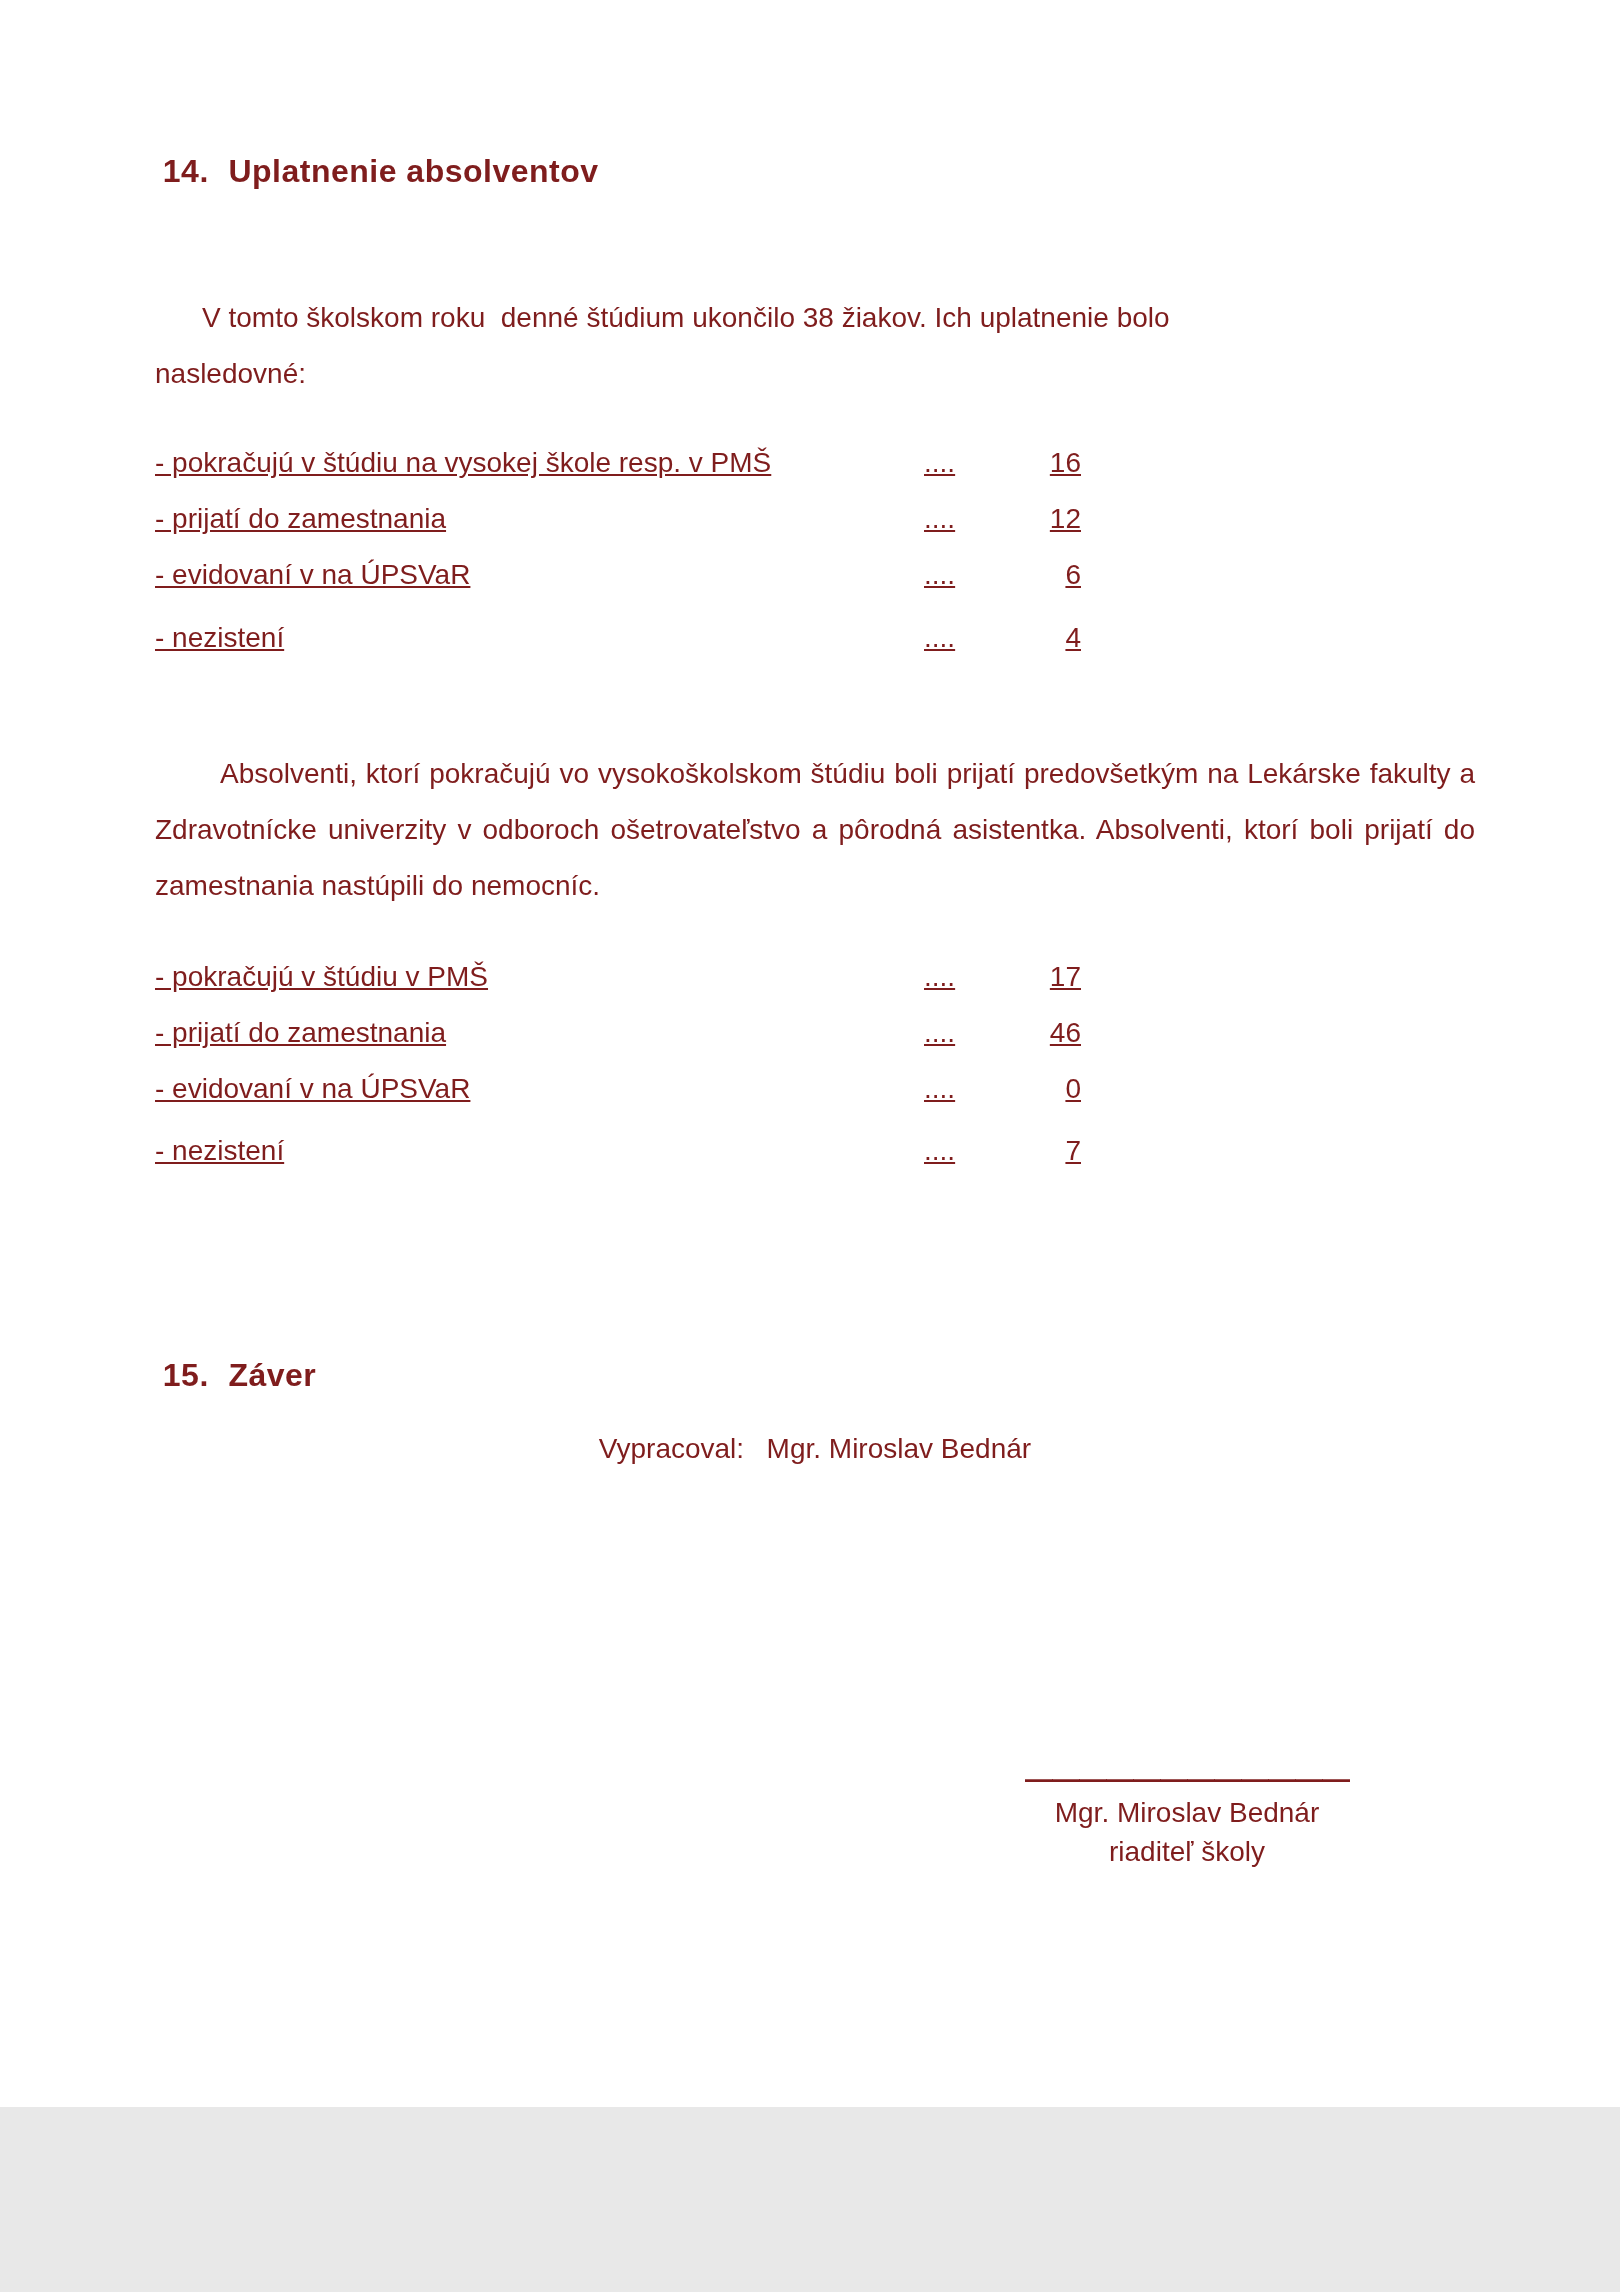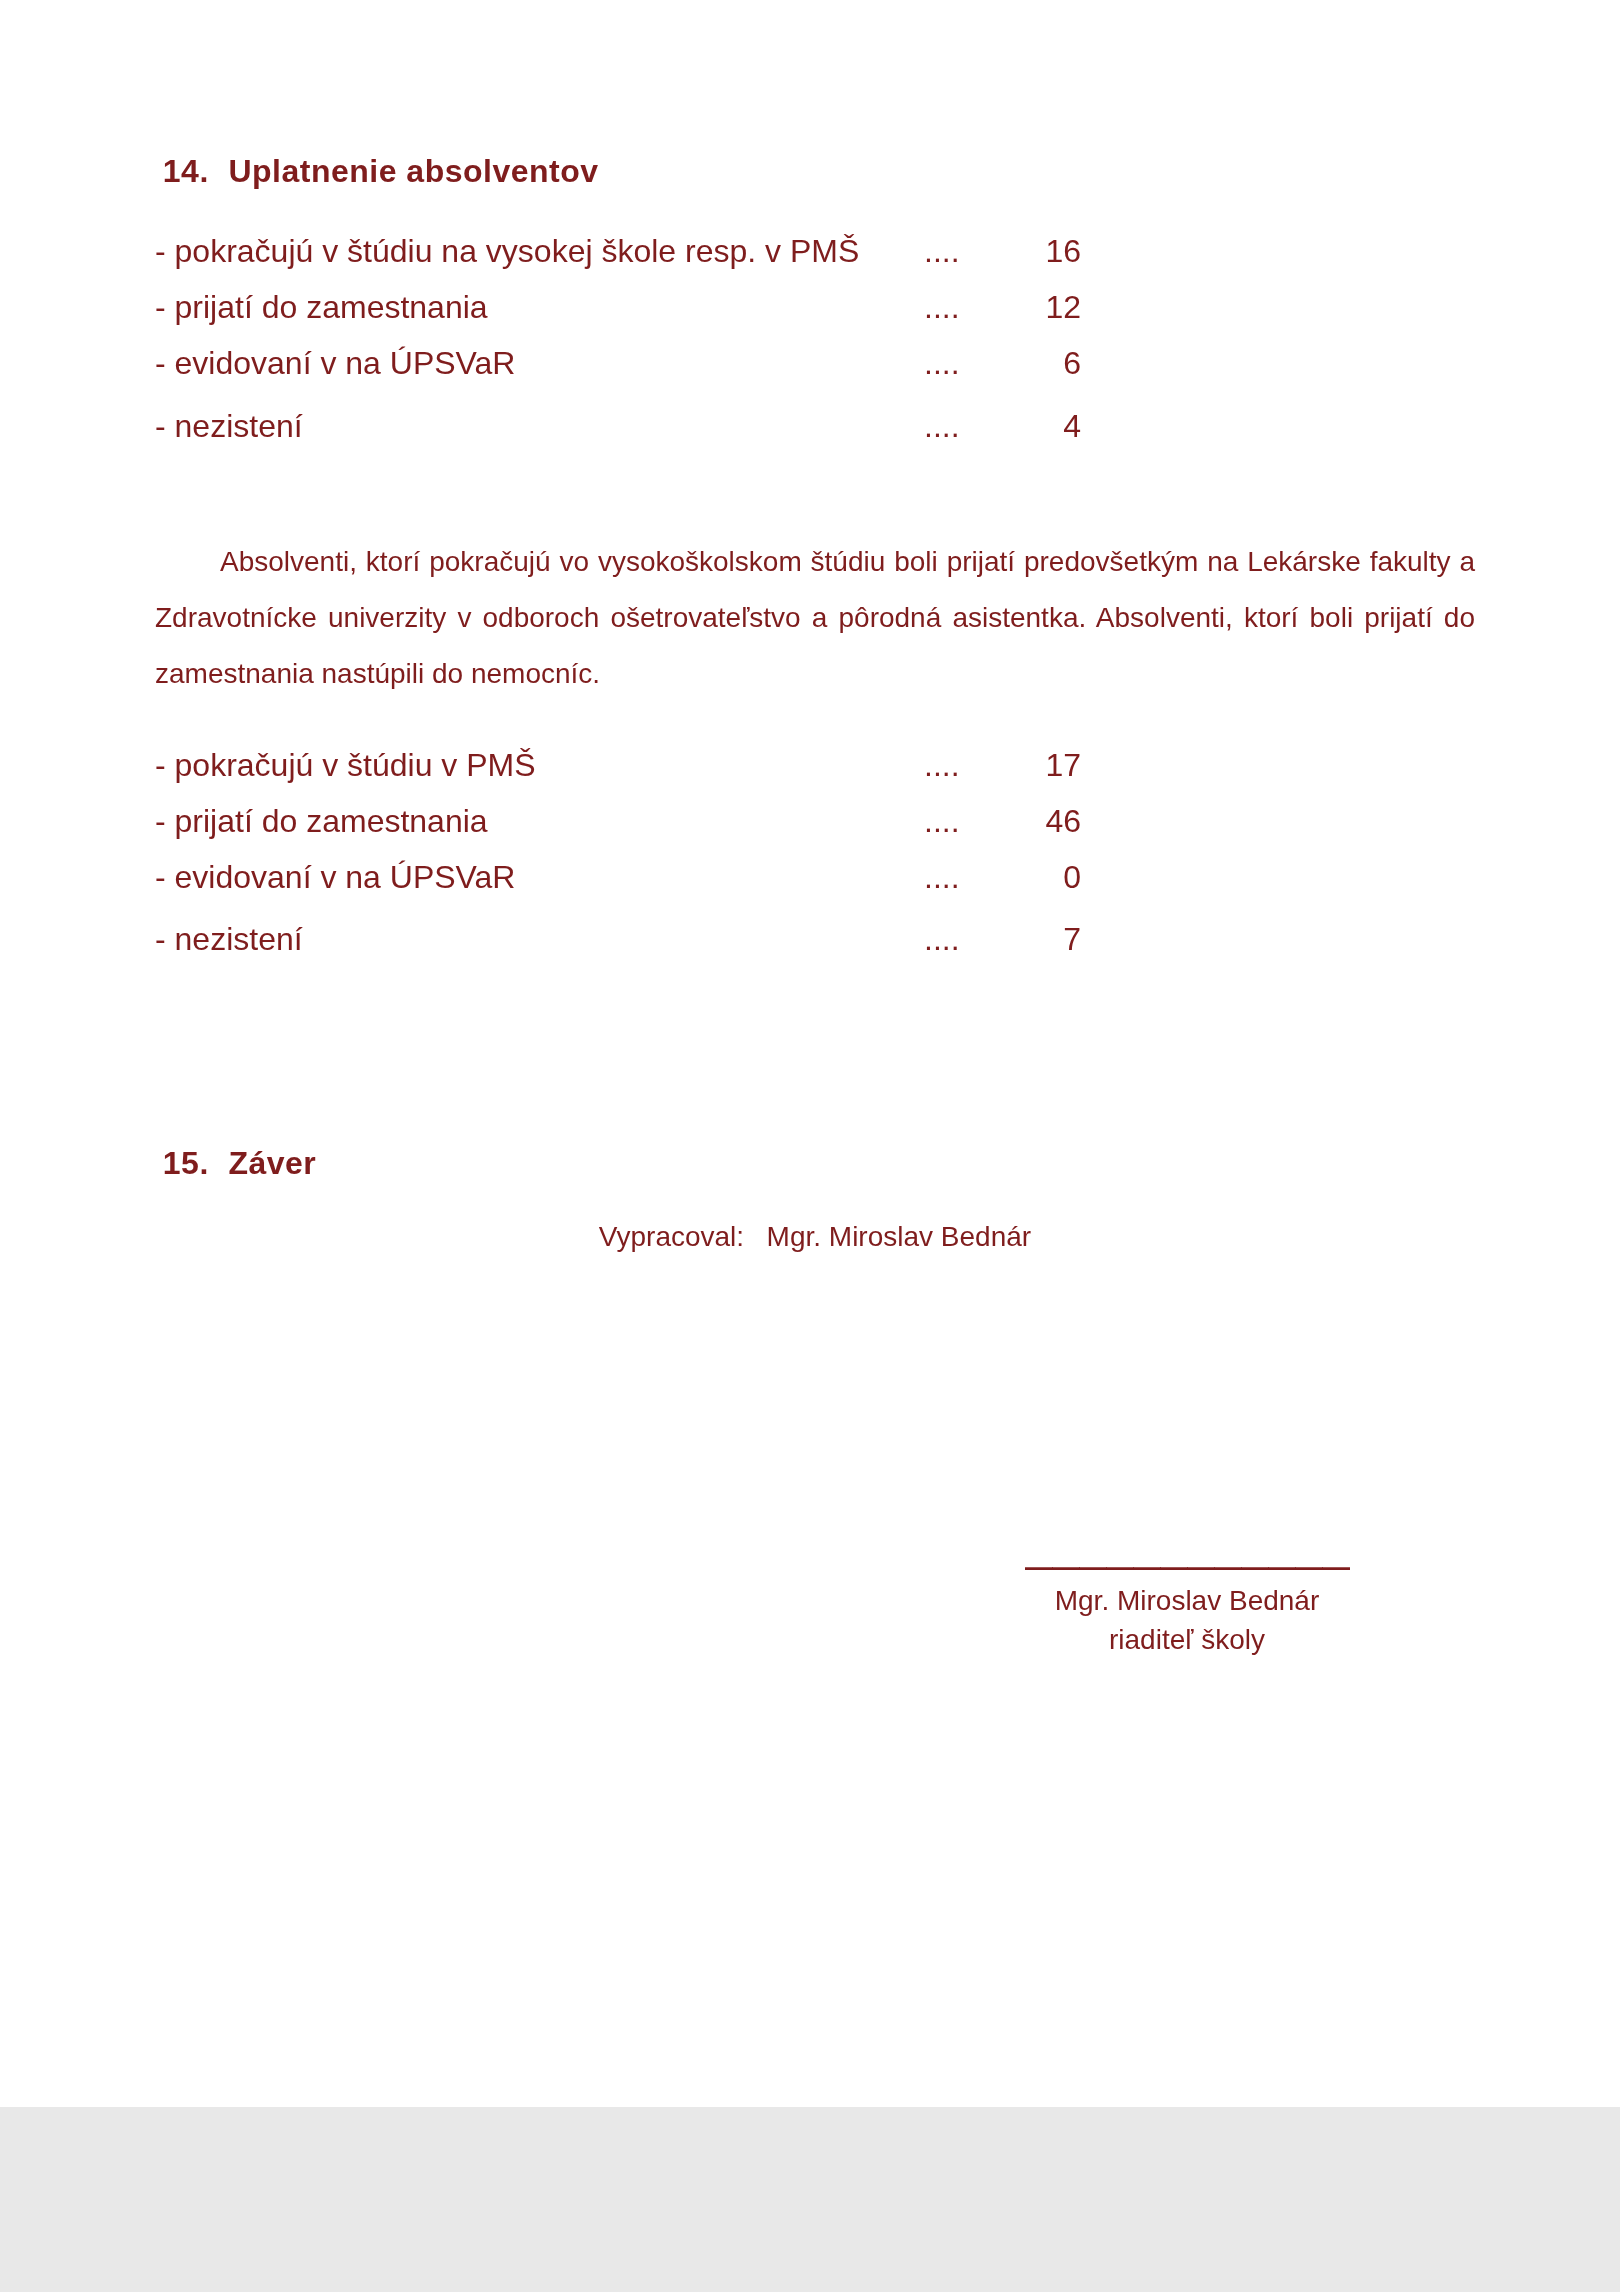--- a/index.html
+++ b/index.html
@@ -46,21 +46,22 @@
 
   .evening-intro { margin-top: 28px; padding-left: 43px; }
 
   .placements-list { margin-top: 33px; }
   .evening-list { margin-top: 35px; }
   .list-row {
     display: flex;
     align-items: flex-start;
     height: 56px;
     line-height: 56px;
-    font-size: 32px;
+    font-size: 28px;
+    text-decoration: underline;
   }
   .list-row .row-label { width: 769px; flex: 0 0 769px; }
   .list-row .row-dots  { width: 59px;  flex: 0 0 59px; }
   .list-row .row-value { width: 98px; flex: 0 0 98px; text-align: right; }
   .list-row.last-row { margin-top: 6.9px; }
   .evening-list .list-row.last-row { margin-top: 5.9px; }
 
   .prepared-line { margin-top: 27.4px; text-align: center; }
   .prepared-line .prep-name { margin-left: 22.5px; }
   .place-date-line { margin-top: 15.7px; }
@@ -97,20 +98,24 @@
 </head>
 <body>
 
 <div class="page">
   <div class="content">
 
     <div class="section-heading">
       <span class="sec-num">14.</span><span>Uplatnenie absolventov</span>
     </div>
 
+    <p class="para intro-para">
+      <span class="indent-line">V tomto školskom roku&nbsp; denné štúdium ukončilo 38 žiakov. Ich uplatnenie bolo</span><br>
+      <span>nasledovné:</span>
+    </p>
 
     <div class="placements-list">
       <div class="list-row">
         <span class="row-label">- pokračujú v štúdiu na vysokej škole resp. v PMŠ</span>
         <span class="row-dots">....</span>
         <span class="row-value">16</span>
       </div>
       <div class="list-row">
         <span class="row-label">- prijatí do zamestnania</span>
         <span class="row-dots">....</span>

